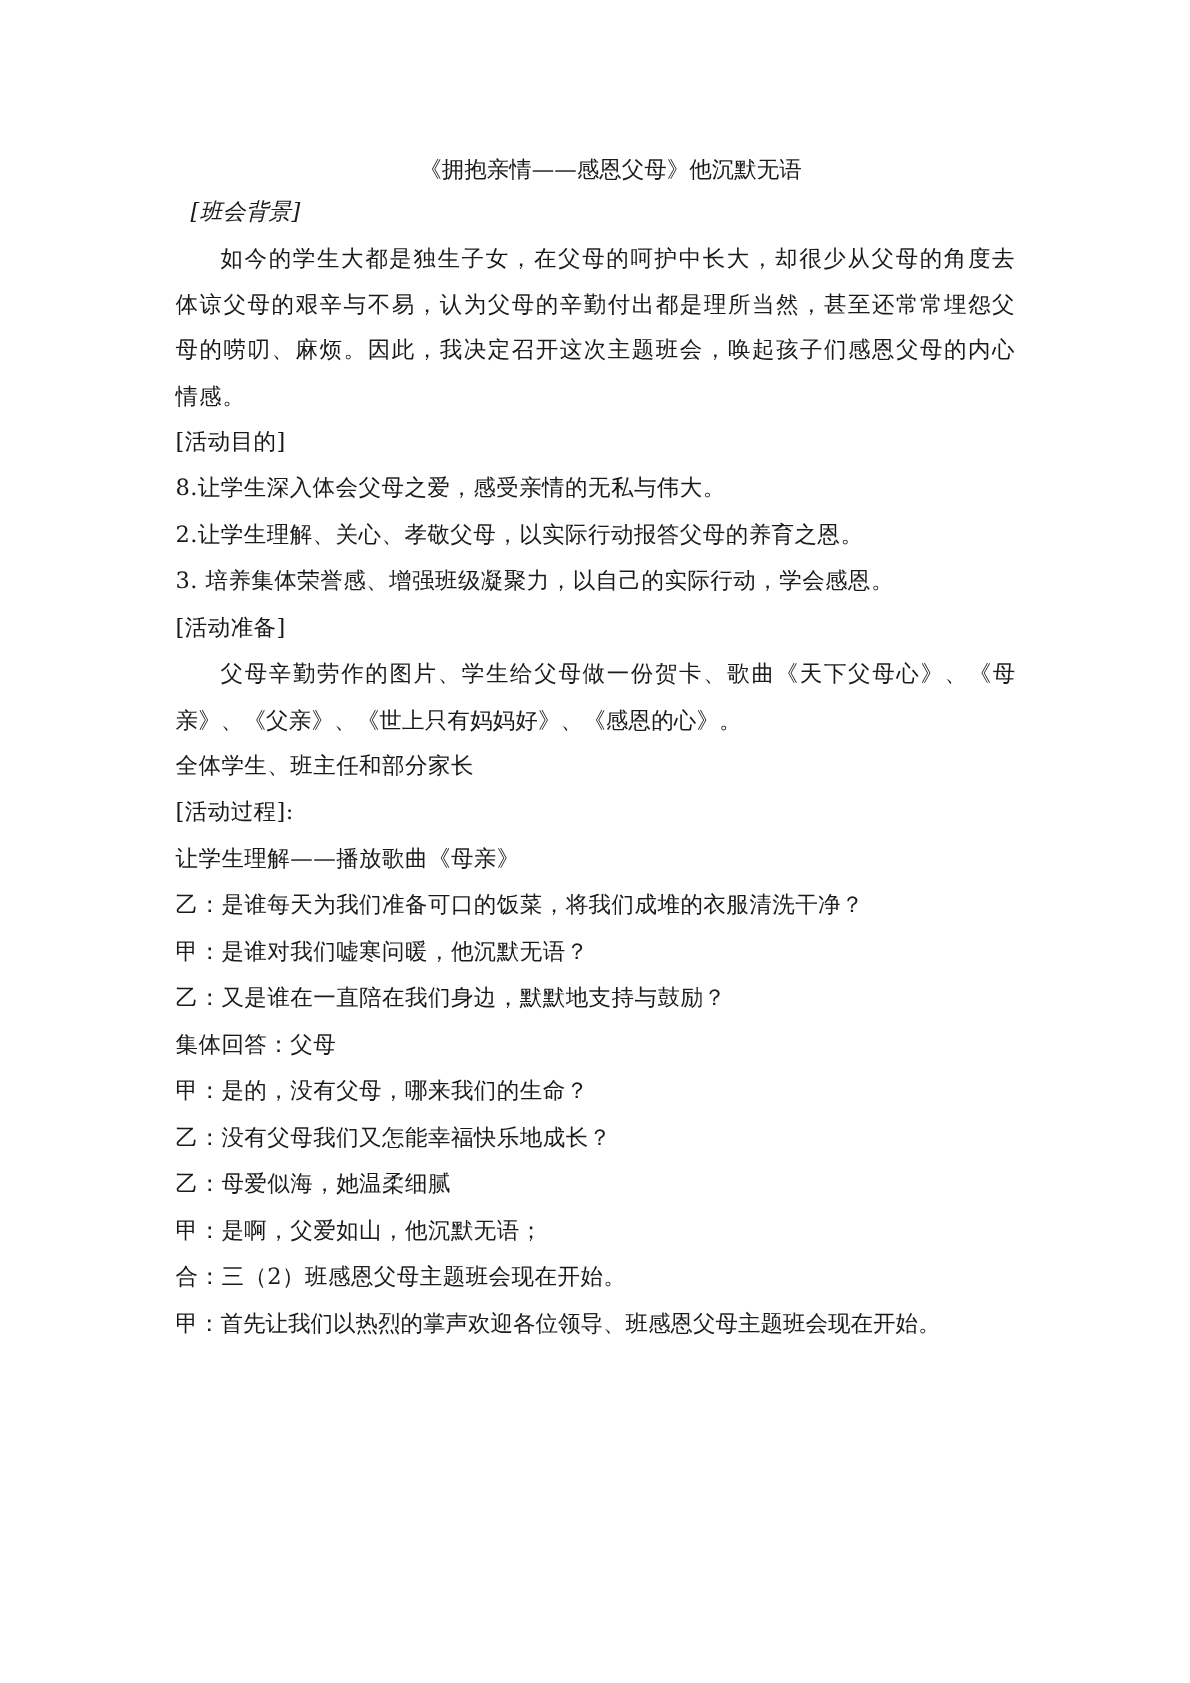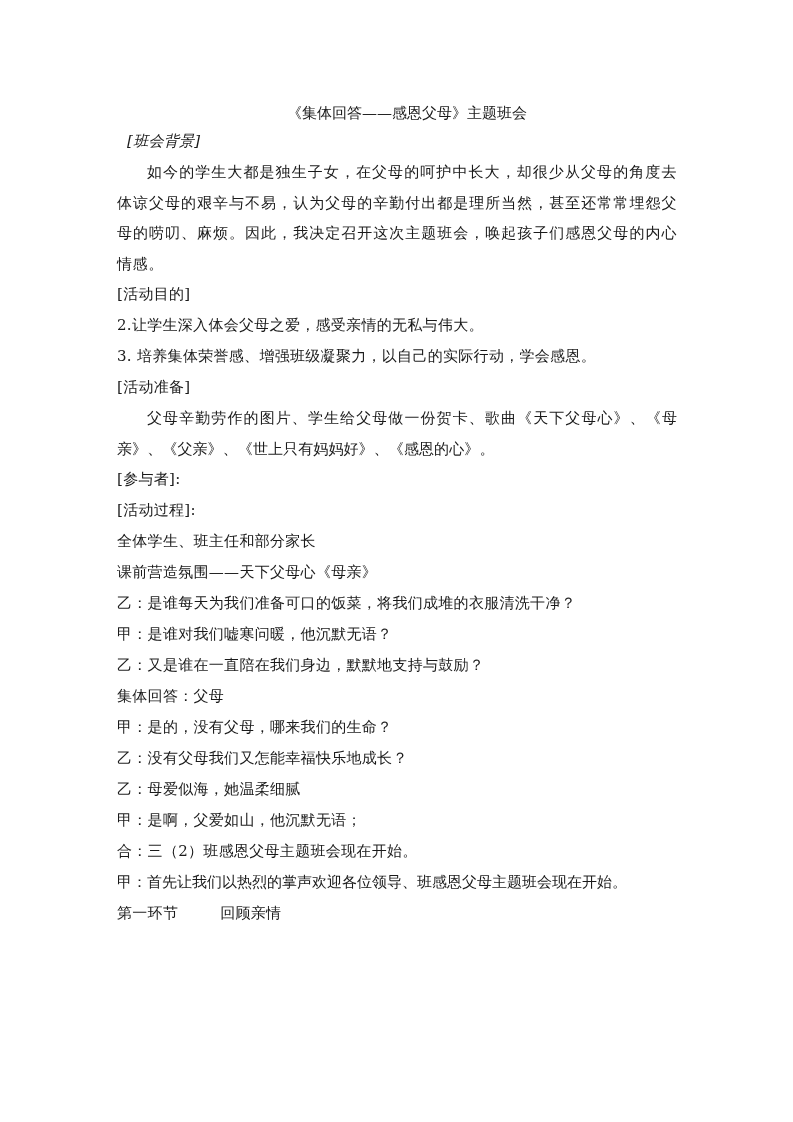--- a/index.html
+++ b/index.html
@@ -49,43 +49,40 @@
     }
     .gap {
       display: inline-block;
       width: 42px;
     }
   </style>
 </head>
 <body>
 
 <div class="page">
-  <div class="title">《集体回答——感恩父母》主题班会</div>
+  <div class="title">《拥抱亲情——感恩父母》他沉默无语</div>
 
   <div class="line heading-bg">[班会背景]</div>
   <div class="para">如今的学生大都是独生子女，在父母的呵护中长大，却很少从父母的角度去体谅父母的艰辛与不易，认为父母的辛勤付出都是理所当然，甚至还常常埋怨父母的唠叨、麻烦。因此，我决定召开这次主题班会，唤起孩子们感恩父母的内心情感。</div>
 
   <div class="line">[活动目的]</div>
-  <div class="line">2.让学生深入体会父母之爱，感受亲情的无私与伟大。</div>
+  <div class="line">8.让学生深入体会父母之爱，感受亲情的无私与伟大。</div>
+  <div class="line">2.让学生理解、关心、孝敬父母，以实际行动报答父母的养育之恩。</div>
   <div class="line">3. 培养集体荣誉感、增强班级凝聚力，以自己的实际行动，学会感恩。</div>
 
   <div class="line">[活动准备]</div>
   <div class="para" style="letter-spacing:0.1px;">父母辛勤劳作的图片、学生给父母做一份贺卡、歌曲《天下父母心》、《母亲》、《父亲》、《世上只有妈妈好》、《感恩的心》。</div>
 
-  <div class="line">[参与者]:</div>
+  <div class="line">全体学生、班主任和部分家长</div>
+
   <div class="line">[活动过程]:</div>
-
-  <div class="line">全体学生、班主任和部分家长</div>
-  <div class="line">课前营造氛围——天下父母心《母亲》</div>
+  <div class="line">让学生理解——播放歌曲《母亲》</div>
   <div class="line">乙：是谁每天为我们准备可口的饭菜，将我们成堆的衣服清洗干净？</div>
   <div class="line">甲：是谁对我们嘘寒问暖，他沉默无语？</div>
   <div class="line">乙：又是谁在一直陪在我们身边，默默地支持与鼓励？</div>
   <div class="line">集体回答：父母</div>
   <div class="line">甲：是的，没有父母，哪来我们的生命？</div>
   <div class="line">乙：没有父母我们又怎能幸福快乐地成长？</div>
   <div class="line">乙：母爱似海，她温柔细腻</div>
   <div class="line">甲：是啊，父爱如山，他沉默无语；</div>
   <div class="line">合：三（2）班感恩父母主题班会现在开始。</div>
   <div class="line" style="letter-spacing:0px;">甲：首先让我们以热烈的掌声欢迎各位领导、班感恩父母主题班会现在开始。</div>
-  <div class="line">
-    <span>第一环节</span><span class="gap"></span><span>回顾亲情</span>
-  </div>
 </div>
 
 </body></html>

